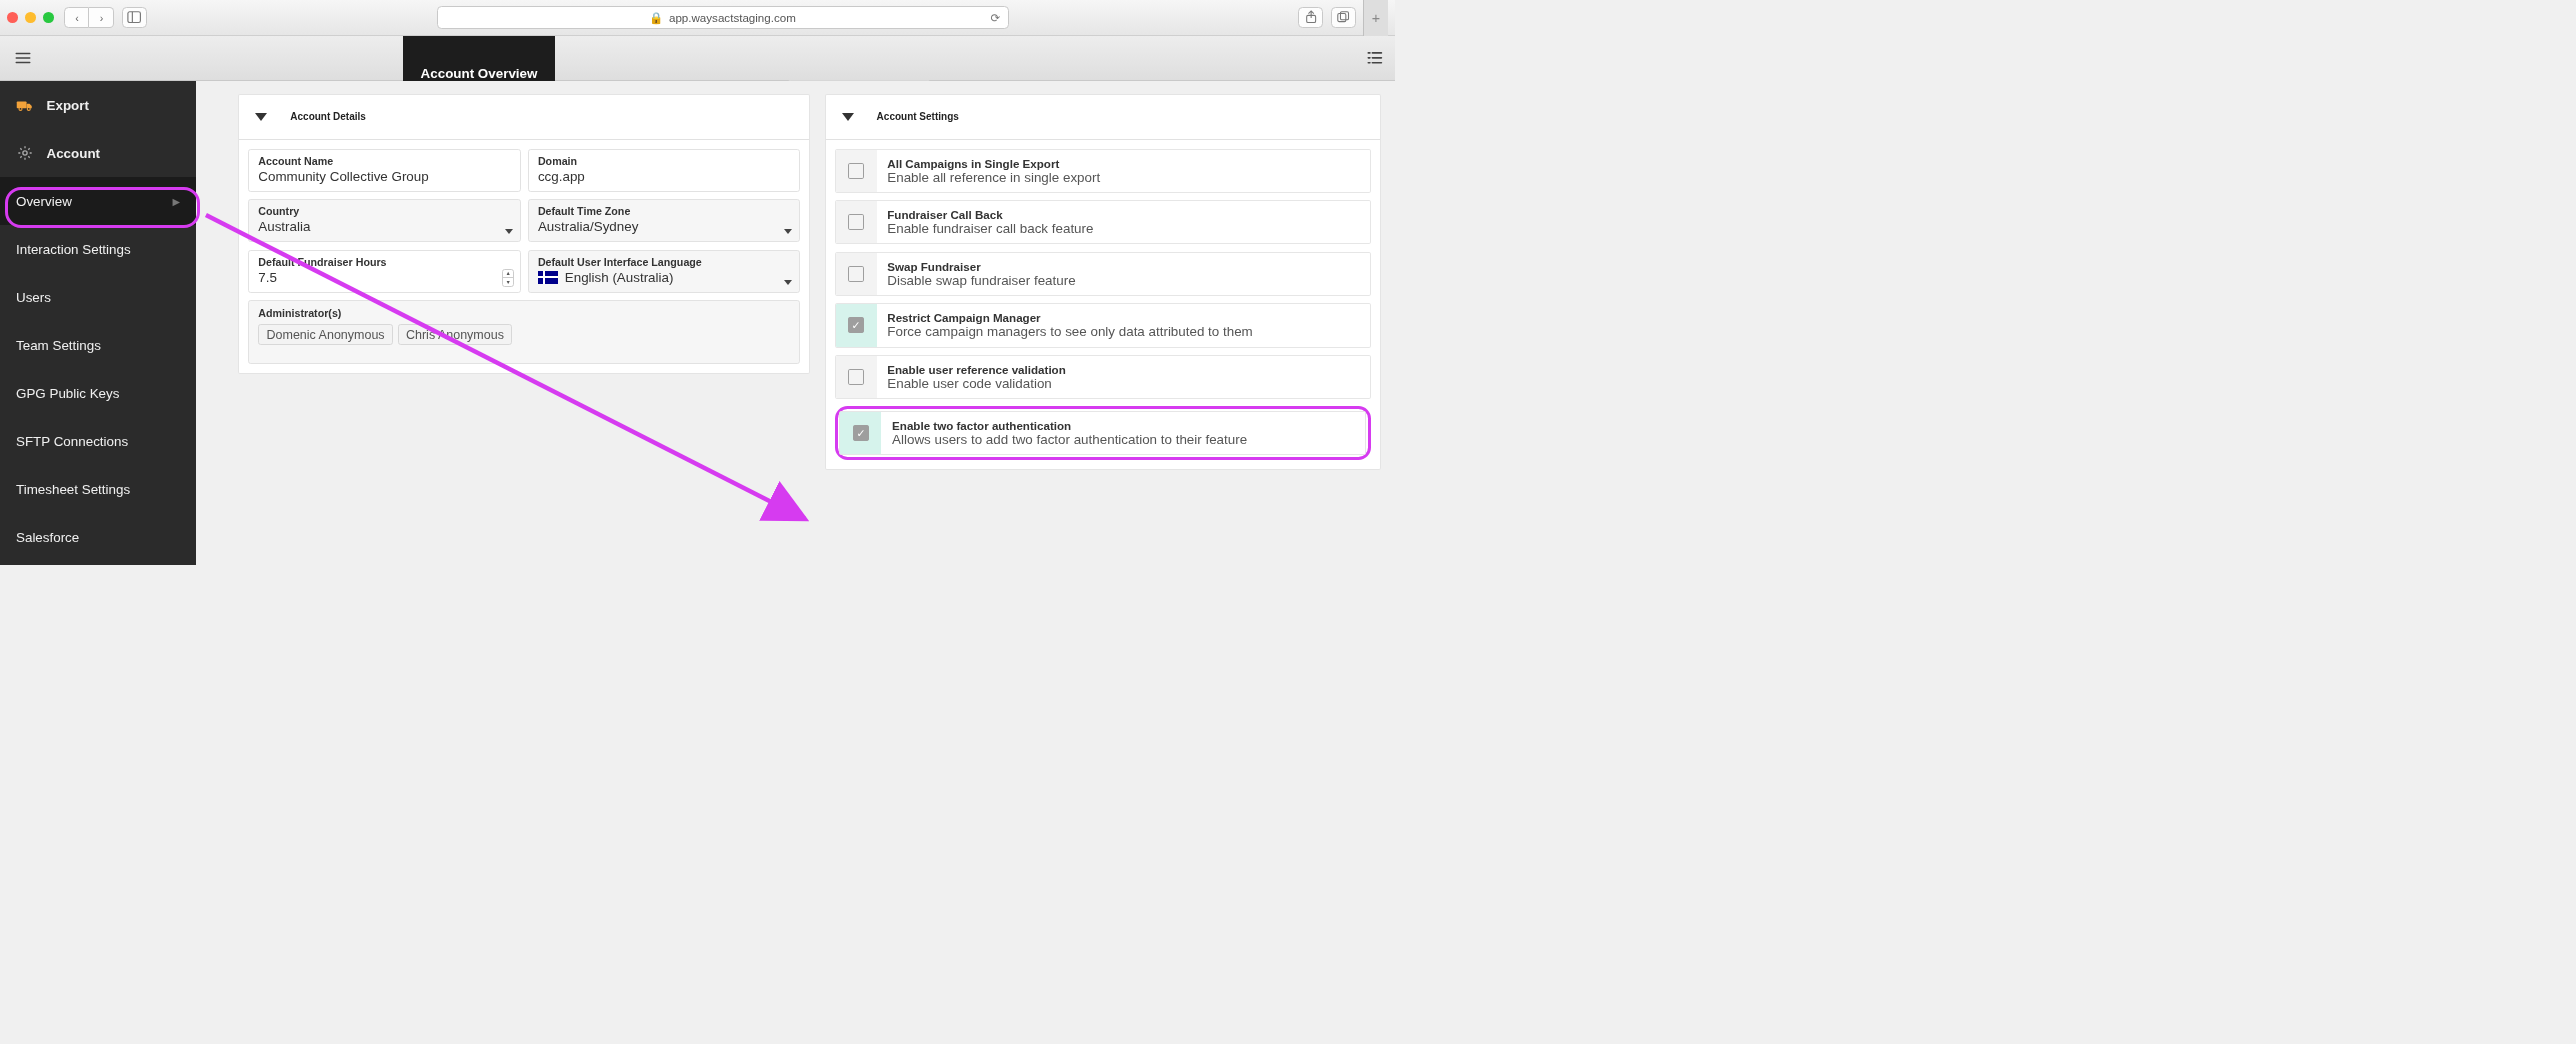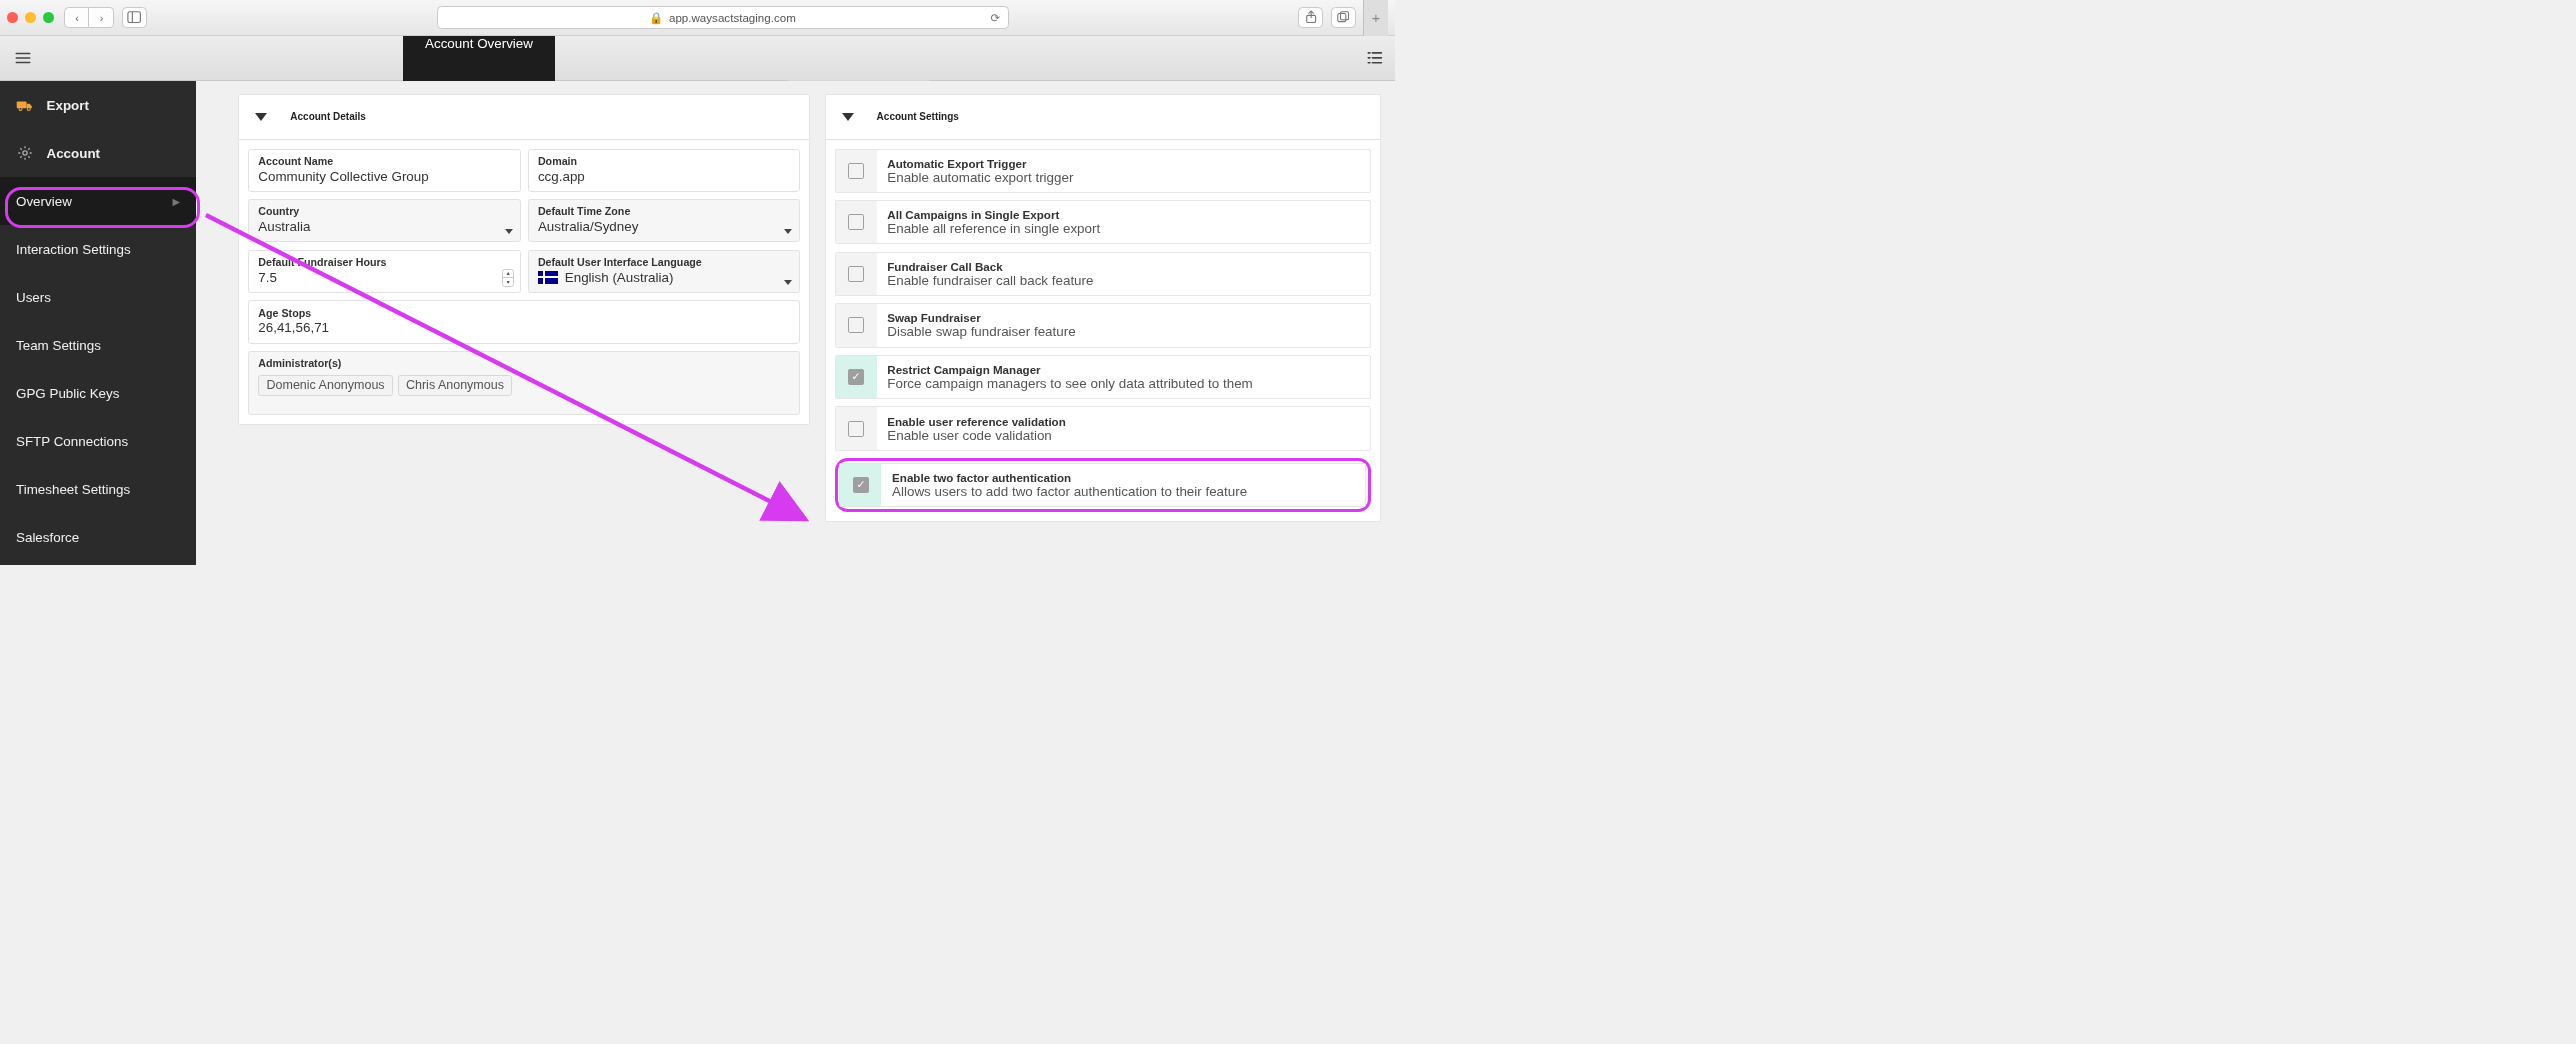--- a/index.html
+++ b/index.html
@@ -88,23 +88,23 @@
     display: flex; align-items: center; justify-content: center;
     color: #444;
   }
   .hamburger svg { width: 18px; height: 18px; }
   .page-title-chip {
     width: 152px;
     height: 45px;
     background: #1d1d1d;
     color: #fff;
     display: flex;
-    align-items: flex-start;
+    align-items: flex-end;
     justify-content: center;
-    font-weight: 400;
+    font-weight: 700;
     font-size: 13.4px;
     margin-left: 179px;
   }
   .save-btn {
     height: 30px;
     padding: 0 14.3px;
     border: 0.9px solid #d7d7d7;
     border-radius: 3.6px;
     background: #fff;
     color: #b9b9b9;
@@ -486,26 +486,20 @@
         <div class="field gray">
           <span class="field-label">Default User Interface Language</span>
           <span class="field-value lang-value">
             <span class="flag"></span>
             <span>English (Australia)</span>
           </span>
           <span class="dd"></span>
         </div>
       </div>
 
-      <div class="field-row">
-        <div class="field">
-          <span class="field-label">Age Stops</span>
-          <span class="field-value">26,41,56,71</span>
-        </div>
-      </div>
 
       <div class="field-row">
         <div class="field gray" style="padding-bottom:18px">
           <span class="field-label">Administrator(s)</span>
           <div style="margin-top:3.6px">
             <span class="admin-tag">Domenic Anonymous</span>
             <span class="admin-tag">Chris Anonymous</span>
           </div>
         </div>
       </div>
@@ -516,29 +510,20 @@
     <div class="panel-header">
       <div class="collapse-caret"></div>
       <div class="panel-title">Account Settings</div>
     </div>
     <div class="panel-body" id="settings-body">
         <div class="setting-row">
           <div class="setting-check">
             <div class="chk"></div>
           </div>
           <div class="setting-body">
-            <div class="setting-title">Automatic Export Trigger</div>
-            <div class="setting-desc">Enable automatic export trigger</div>
-          </div>
-        </div>
-        <div class="setting-row">
-          <div class="setting-check">
-            <div class="chk"></div>
-          </div>
-          <div class="setting-body">
             <div class="setting-title">All Campaigns in Single Export</div>
             <div class="setting-desc">Enable all reference in single export</div>
           </div>
         </div>
         <div class="setting-row">
           <div class="setting-check">
             <div class="chk"></div>
           </div>
           <div class="setting-body">
             <div class="setting-title">Fundraiser Call Back</div>

